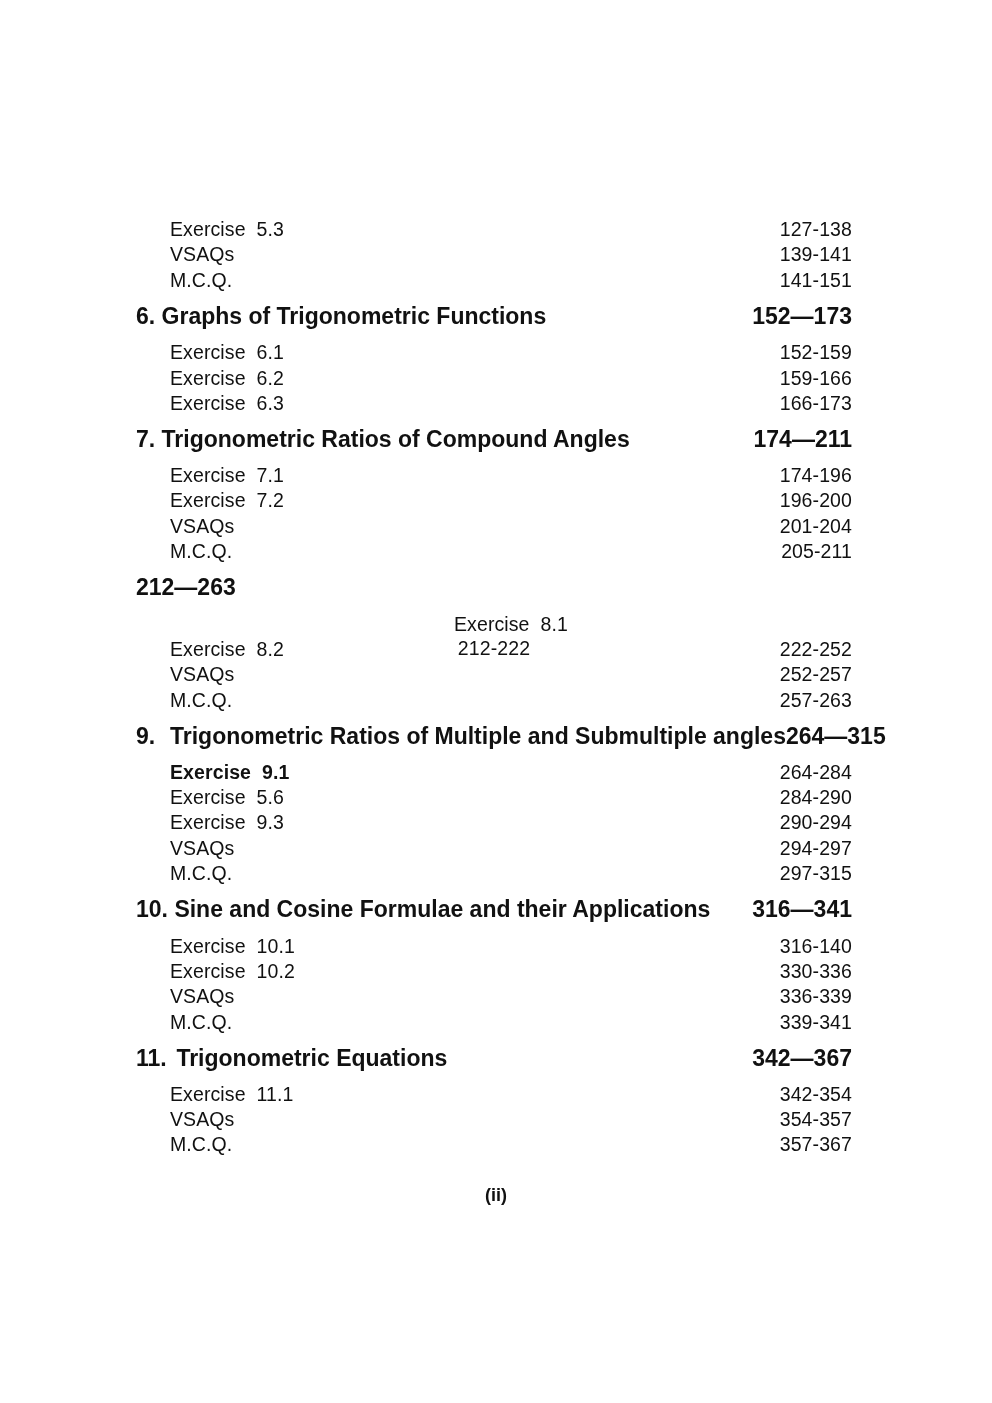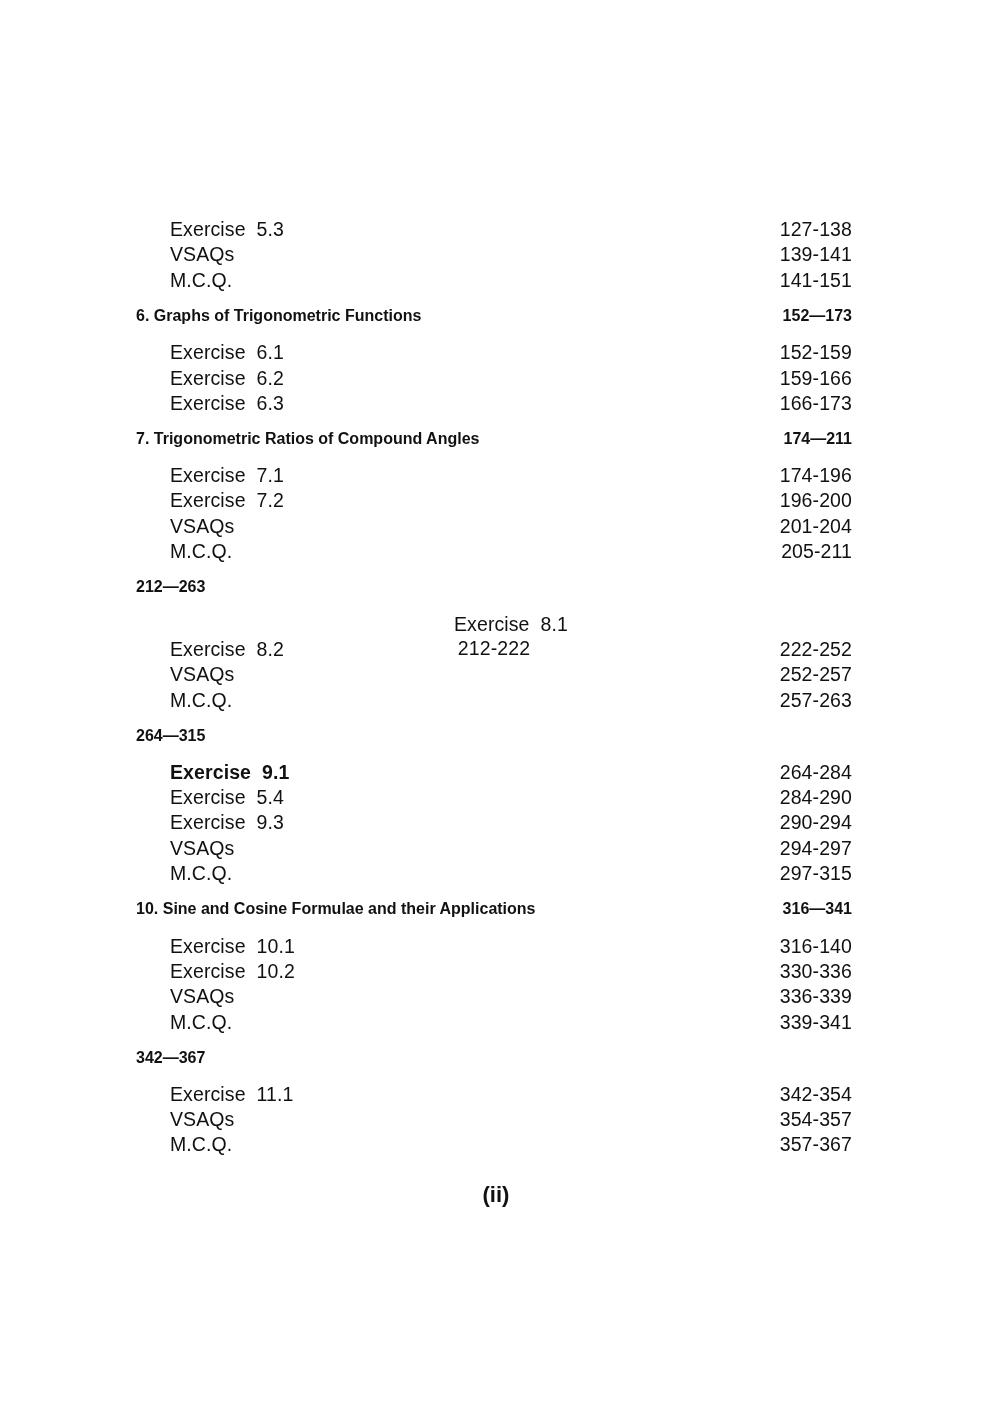--- a/index.html
+++ b/index.html
@@ -28,40 +28,40 @@
     }
     .row.sub {
       font-size: 19.5px;
       font-weight: normal;
       letter-spacing: 0.1px;
     }
     .row.sub .label {
       padding-left: 34px;
     }
     .row.chapter {
-      font-size: 16px;
+      font-size: 23px;
       font-weight: bold;
       letter-spacing: 0px;
     }
     .label, .pages {
       display: inline-block;
     }
     .num {
       display: inline-block;
     }
     .num.wide {
       width: 34px;
     }
     .footer {
       position: absolute;
       left: 0;
       width: 992px;
       top: 1183px;
       text-align: center;
-      font-size: 22px;
+      font-size: 18px;
       font-weight: bold;
       line-height: 24px;
     }
   </style>
 </head>
 <body>
 
 <div class="row sub" style="top:217px;">
   <span class="label" style="white-space: pre;">Exercise  5.3</span>
   <span class="pages">127-138</span>
@@ -127,28 +127,29 @@
 <div class="row sub" style="top:662px;">
   <span class="label" style="white-space: pre;">VSAQs</span>
   <span class="pages">252-257</span>
 </div>
 <div class="row sub" style="top:688px;">
   <span class="label" style="white-space: pre;">M.C.Q.</span>
   <span class="pages">257-263</span>
 </div>
 
 <div class="row chapter" style="top:724px;">
+  <span class="label"><span class="num wide">9.</span><span>Trigonometric Ratios of Multiple and Submultiple angles</span></span>
   <span class="pages">264—315</span>
 </div>
 <div class="row sub" style="top:760px;">
   <span class="label" style="white-space: pre; font-weight: bold;">Exercise  9.1</span>
   <span class="pages">264-284</span>
 </div>
 <div class="row sub" style="top:785px;">
-  <span class="label" style="white-space: pre;">Exercise  5.4</span>
+  <span class="label" style="white-space: pre;">Exercise  5.6</span>
   <span class="pages">284-290</span>
 </div>
 <div class="row sub" style="top:810px;">
   <span class="label" style="white-space: pre;">Exercise  9.3</span>
   <span class="pages">290-294</span>
 </div>
 <div class="row sub" style="top:836px;">
   <span class="label" style="white-space: pre;">VSAQs</span>
   <span class="pages">294-297</span>
 </div>
@@ -172,20 +173,21 @@
 <div class="row sub" style="top:984px;">
   <span class="label" style="white-space: pre;">VSAQs</span>
   <span class="pages">336-339</span>
 </div>
 <div class="row sub" style="top:1010px;">
   <span class="label" style="white-space: pre;">M.C.Q.</span>
   <span class="pages">339-341</span>
 </div>
 
 <div class="row chapter" style="top:1046px;">
+  <span class="label"><span class="num wide">11.</span> <span>Trigonometric Equations</span></span>
   <span class="pages">342—367</span>
 </div>
 <div class="row sub" style="top:1082px;">
   <span class="label" style="white-space: pre;">Exercise  11.1</span>
   <span class="pages">342-354</span>
 </div>
 <div class="row sub" style="top:1107px;">
   <span class="label" style="white-space: pre;">VSAQs</span>
   <span class="pages">354-357</span>
 </div>

